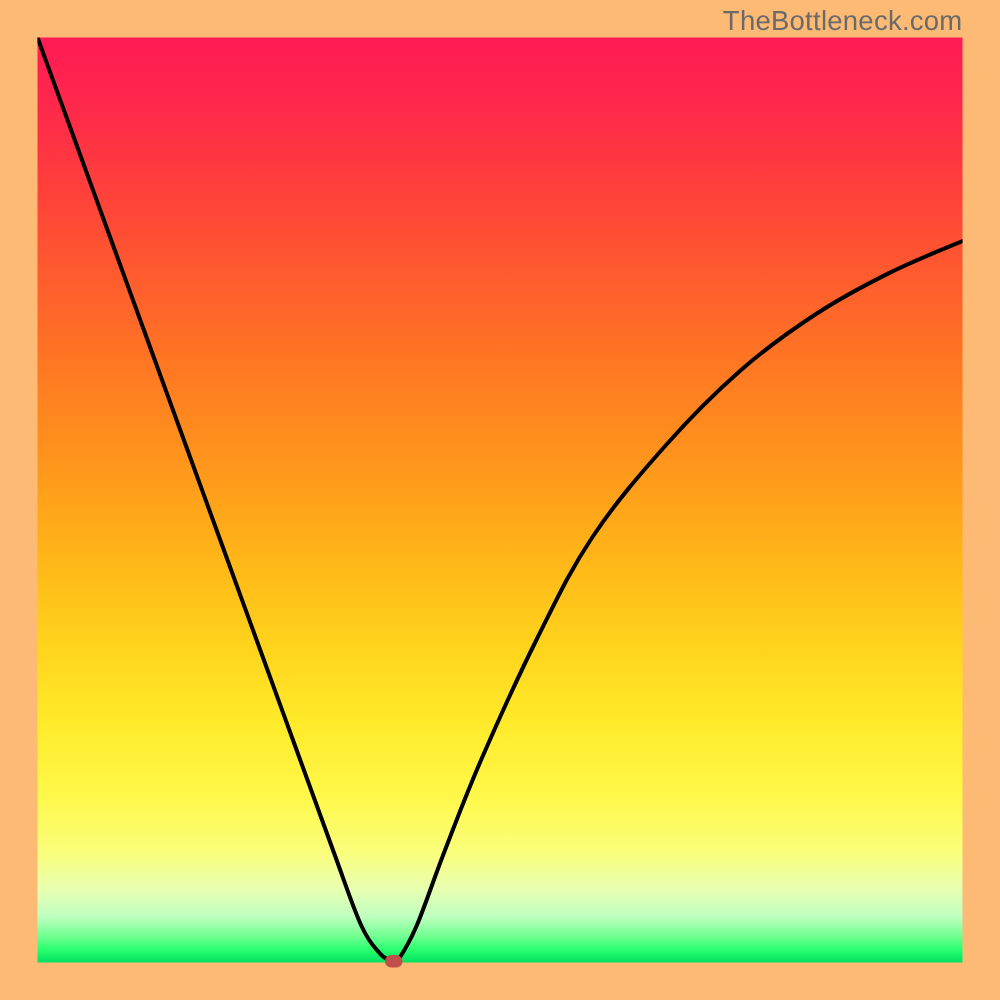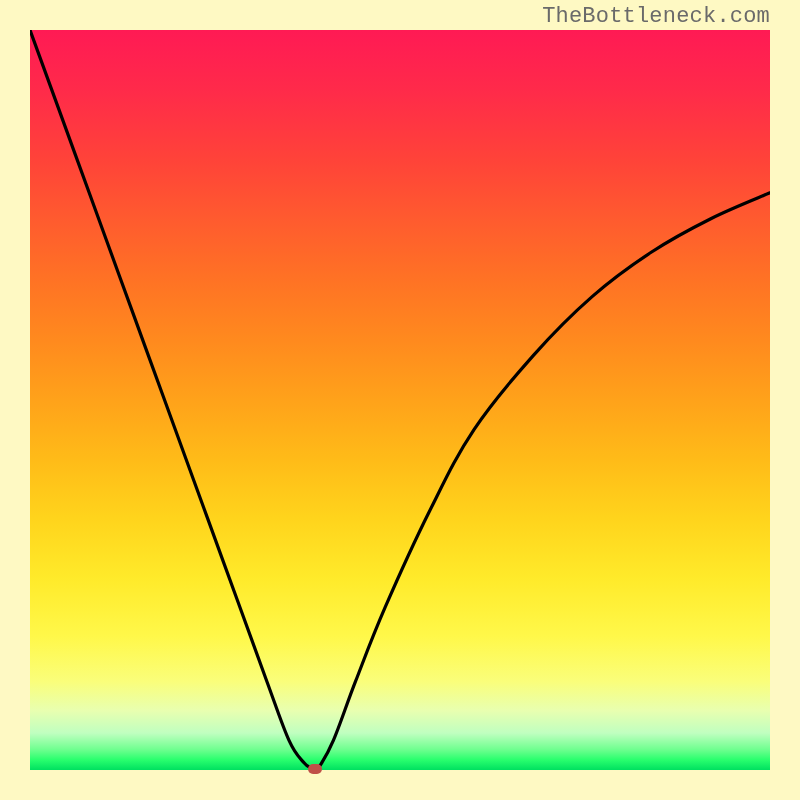--- a/index.html
+++ b/index.html
@@ -8,22 +8,21 @@
     width: 800px;
     height: 800px;
     background: #000;
     overflow: hidden;
     font-family: Arial, Helvetica, sans-serif;
   }
   .frame {
     position: relative;
     width: 800px;
     height: 800px;
-    background: #fef9c3;
-    font-family: Liberation Mono, monospace;
+    background: #fdba74;
   }
   .plot-area {
     position: absolute;
     left: 30px;
     top: 30px;
     width: 740px;
     height: 740px;
     background: linear-gradient(to bottom,
       #ff1a54 0%,
       #ff2a4a 8%,

